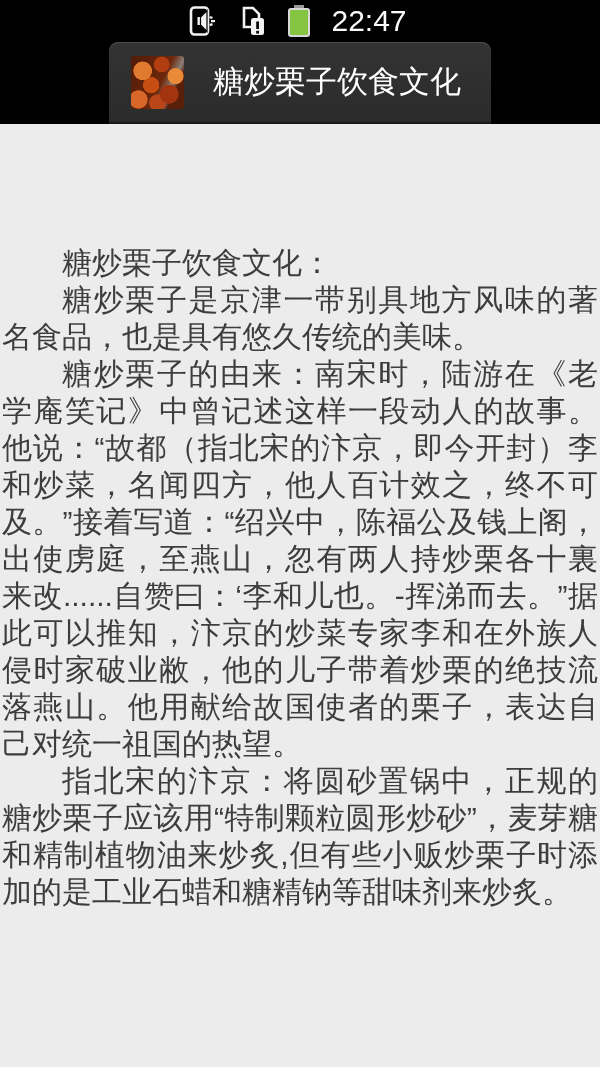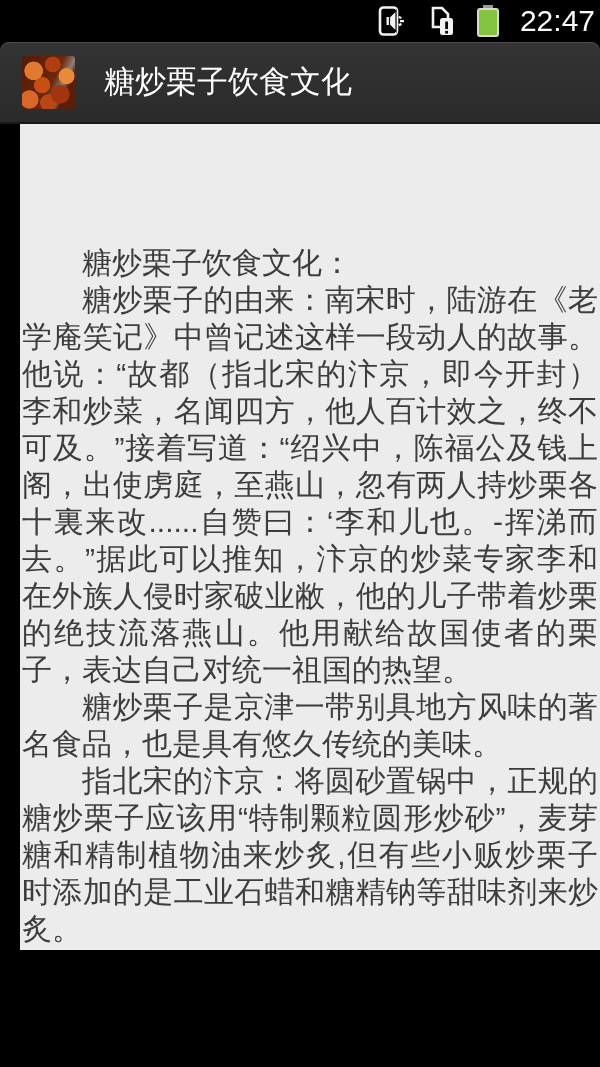--- a/index.html
+++ b/index.html
@@ -1,23 +1,24 @@
 <!DOCTYPE html>
 <html><head>
 <meta charset="utf-8">
 <style>
   html, body { margin: 0; padding: 0; background: #000; }
   body {
     width: 600px; height: 1067px; overflow: hidden;
     font-family: "Liberation Sans", "DejaVu Sans", sans-serif;
   }
   .screen {
-    width: 600px; height: 950px;
+    width: 600px; height: 1067px;
     display: flex; flex-direction: column;
     background: #000;
+    align-items: center;
   }
 
   
   .status-bar {
     height: 42px; flex: 0 0 42px;
     background: #000;
     display: flex; align-items: center; justify-content: flex-end;
     gap: 17px; padding-right: 5px; box-sizing: border-box;
   }
   .status-bar svg { display: block; }
@@ -58,21 +59,20 @@
   
   .content {
     flex: 1 1 auto;
     background: #ececec;
     color: #3d3d3d;
     padding: 120px 2px 0 2px;
     box-sizing: border-box;
     font-size: 30px; line-height: 37px;
     overflow: hidden;
     text-align: justify;
-    margin-left: 20px;
   }
   .content p { margin: 0; text-indent: 2em; }
 </style>
 </head>
 <body>
 
 <div class="screen">
 
   <div class="status-bar">
     <svg width="32" height="32" viewBox="0 0 32 32">
@@ -96,18 +96,18 @@
     <span class="status-time">22:47</span>
   </div>
 
   <div class="app-bar">
     <div class="app-icon"></div>
     <h1 class="app-title">糖炒栗子饮食文化</h1>
   </div>
 
   <div class="content">
     <p>糖炒栗子饮食文化：</p>
+    <p>糖炒栗子是京津一带别具地方风味的著名食品，也是具有悠久传统的美味。</p>
     <p>糖炒栗子的由来：南宋时，陆游在《老学庵笑记》中曾记述这样一段动人的故事。他说：“故都（指北宋的汴京，即今开封）李和炒菜，名闻四方，他人百计效之，终不可及。”接着写道：“绍兴中，陈福公及钱上阁，出使虏庭，至燕山，忽有两人持炒栗各十裏来改......自赞曰：‘李和儿也。-挥涕而去。”据此可以推知，汴京的炒菜专家李和在外族人侵时家破业敝，他的儿子带着炒栗的绝技流落燕山。他用献给故国使者的栗子，表达自己对统一祖国的热望。</p>
-    <p>糖炒栗子是京津一带别具地方风味的著名食品，也是具有悠久传统的美味。</p>
     <p>指北宋的汴京：将圆砂置锅中，正规的糖炒栗子应该用“特制颗粒圆形炒砂”，麦芽糖和精制植物油来炒炙,但有些小贩炒栗子时添加的是工业石蜡和糖精钠等甜味剂来炒炙。</p>
   </div>
 
 </div>
 
 </body></html>

